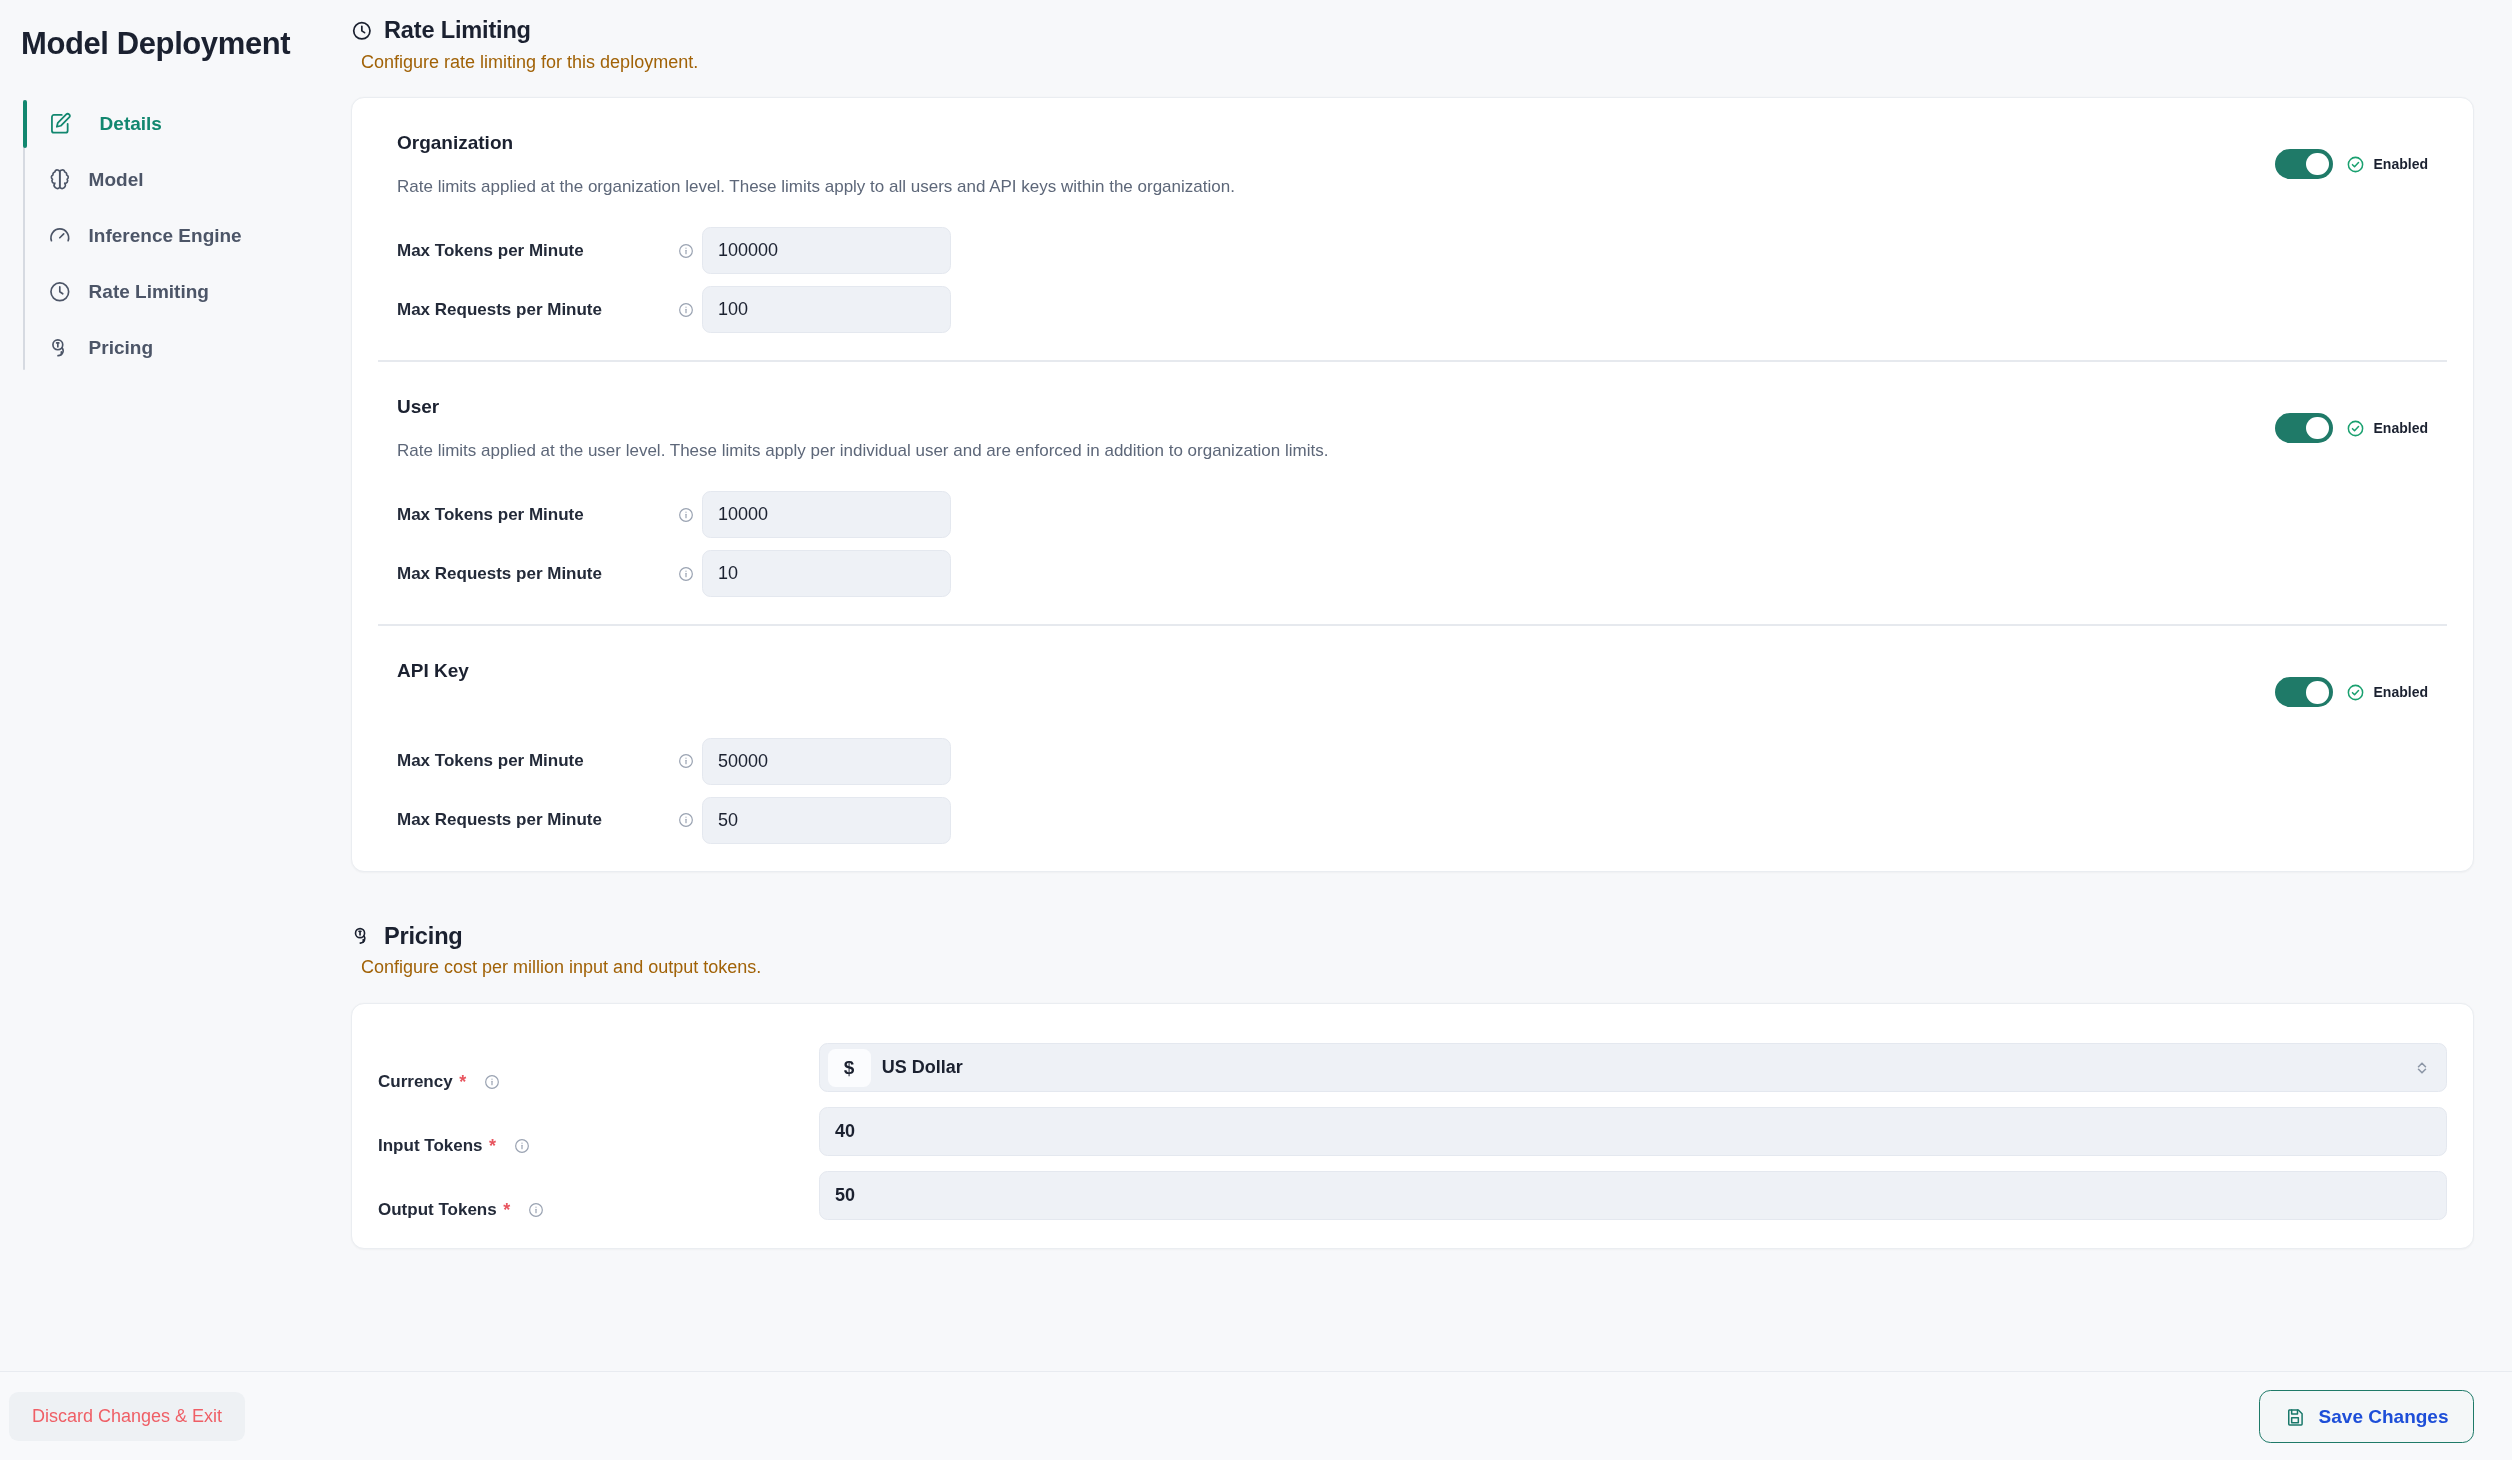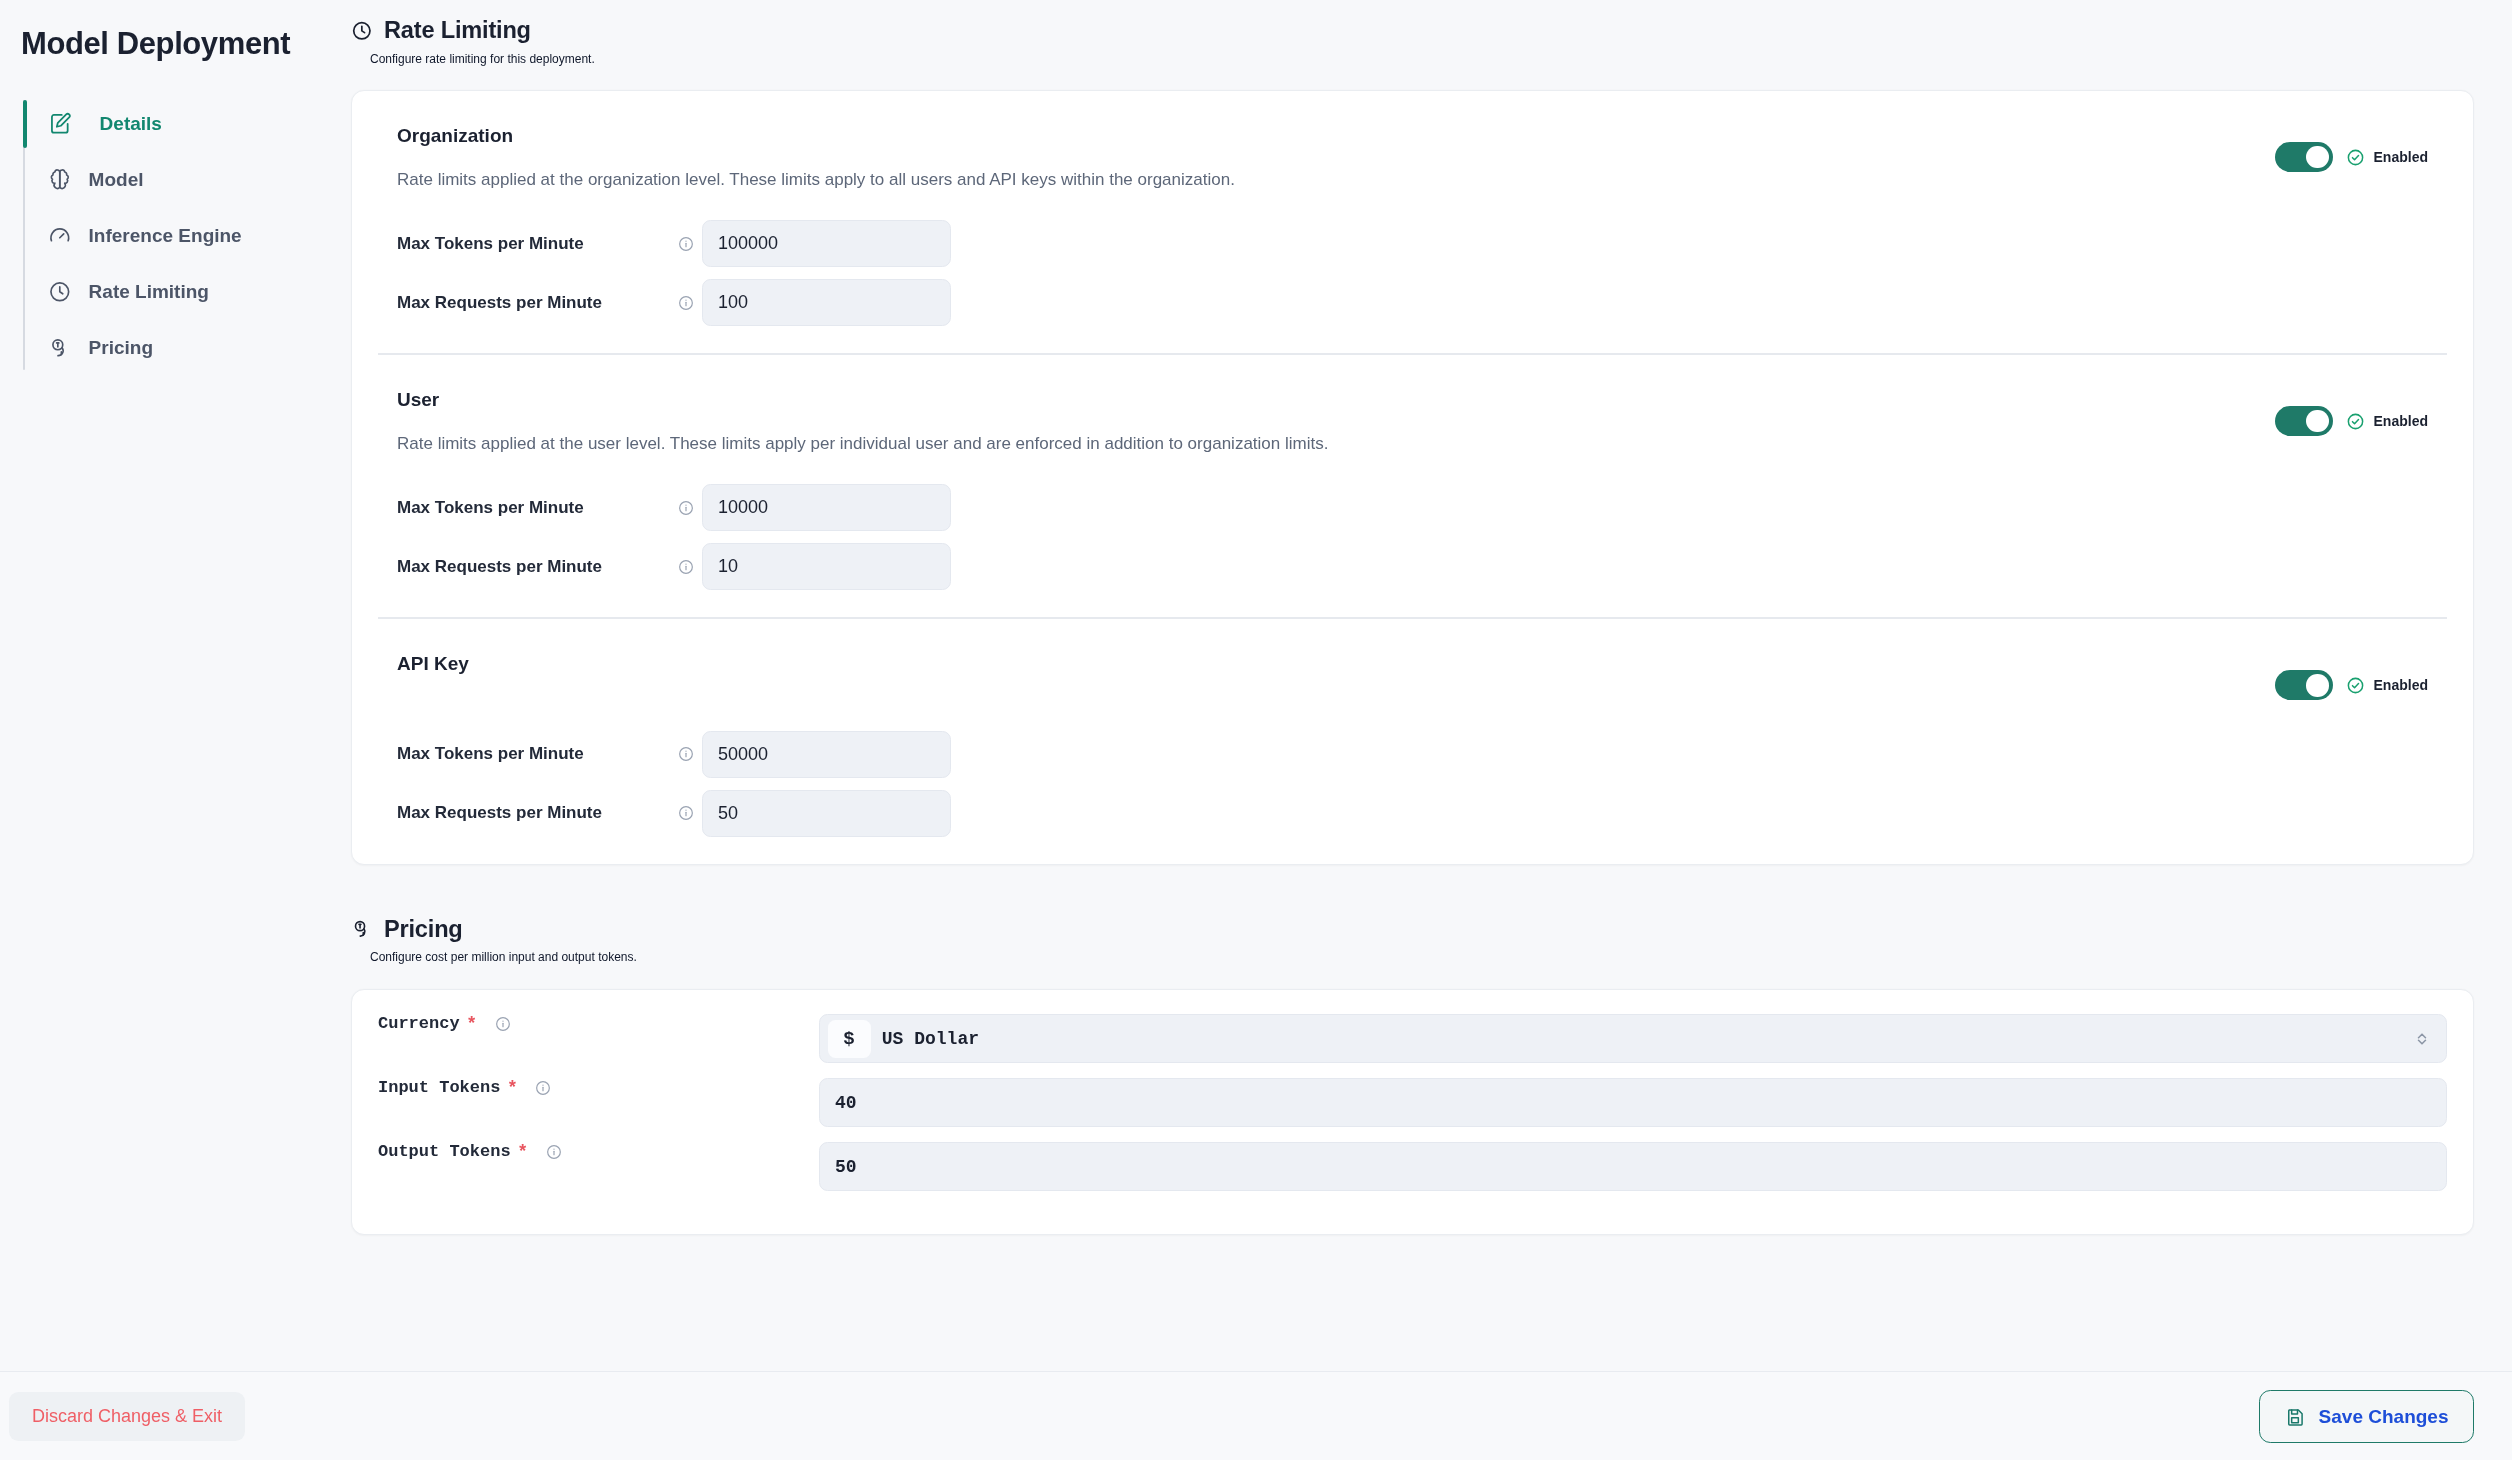--- a/index.html
+++ b/index.html
@@ -95,24 +95,24 @@
     display: flex;
     align-items: center;
     gap: 11.3px;
     font-size: 23.6px;
     font-weight: 700;
     color: #1b2130;
     letter-spacing: -0.2px;
   }
   .section-title svg { width: 21.7px; height: 21.7px; display: block; }
   .section-sub {
-    font-size: 12px;
-    color: #0f172a;
+    font-size: 18px;
+    color: #a16207;
     margin-top: 7.5px;
-    margin-left: 19px;
+    margin-left: 10px;
   }
 
   .card {
     background: #ffffff;
     border: 0.9px solid #eaedf1;
     border-radius: 13px;
     box-shadow: 0 0.9px 1.9px rgba(20,25,40,.035);
   }
 
   .rate-card { padding: 0 26px; }
@@ -209,23 +209,22 @@
     cursor: text;
   }
 
   
   .pricing-head { margin-top: 51px; margin-bottom: 24.5px; }
 
   .pricing-card { padding: 24.5px 26px 28px 26px; }
 
   .price-row {
     display: flex;
-    align-items: flex-start;
+    align-items: flex-end;
     height: 64px;
-    font-family: Liberation Mono, monospace;
   }
   .price-label {
     width: 441px;
     flex: 0 0 441px;
     display: flex;
     align-items: center;
     font-size: 17px;
     font-weight: 700;
     color: #232a39;
     gap: 3.8px;

